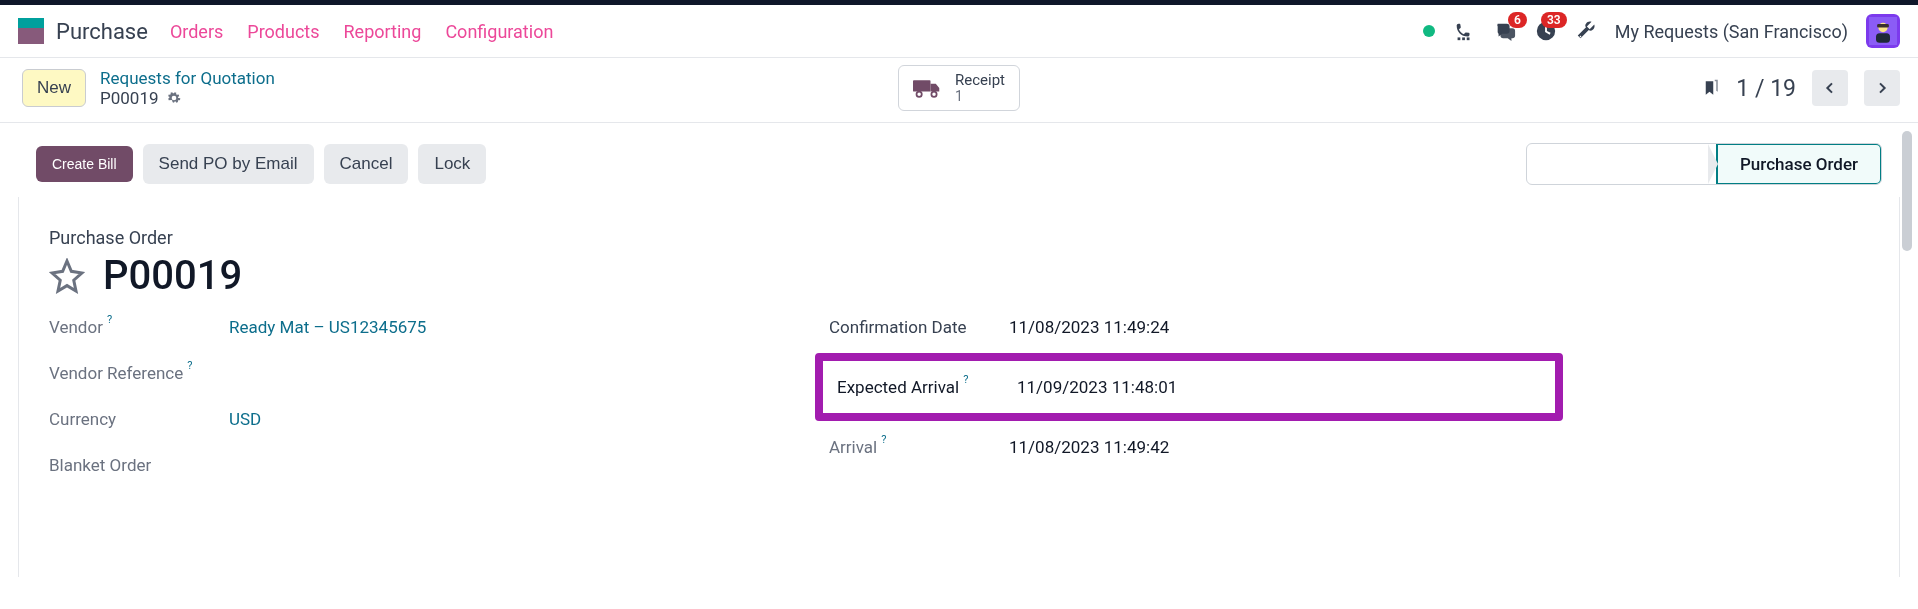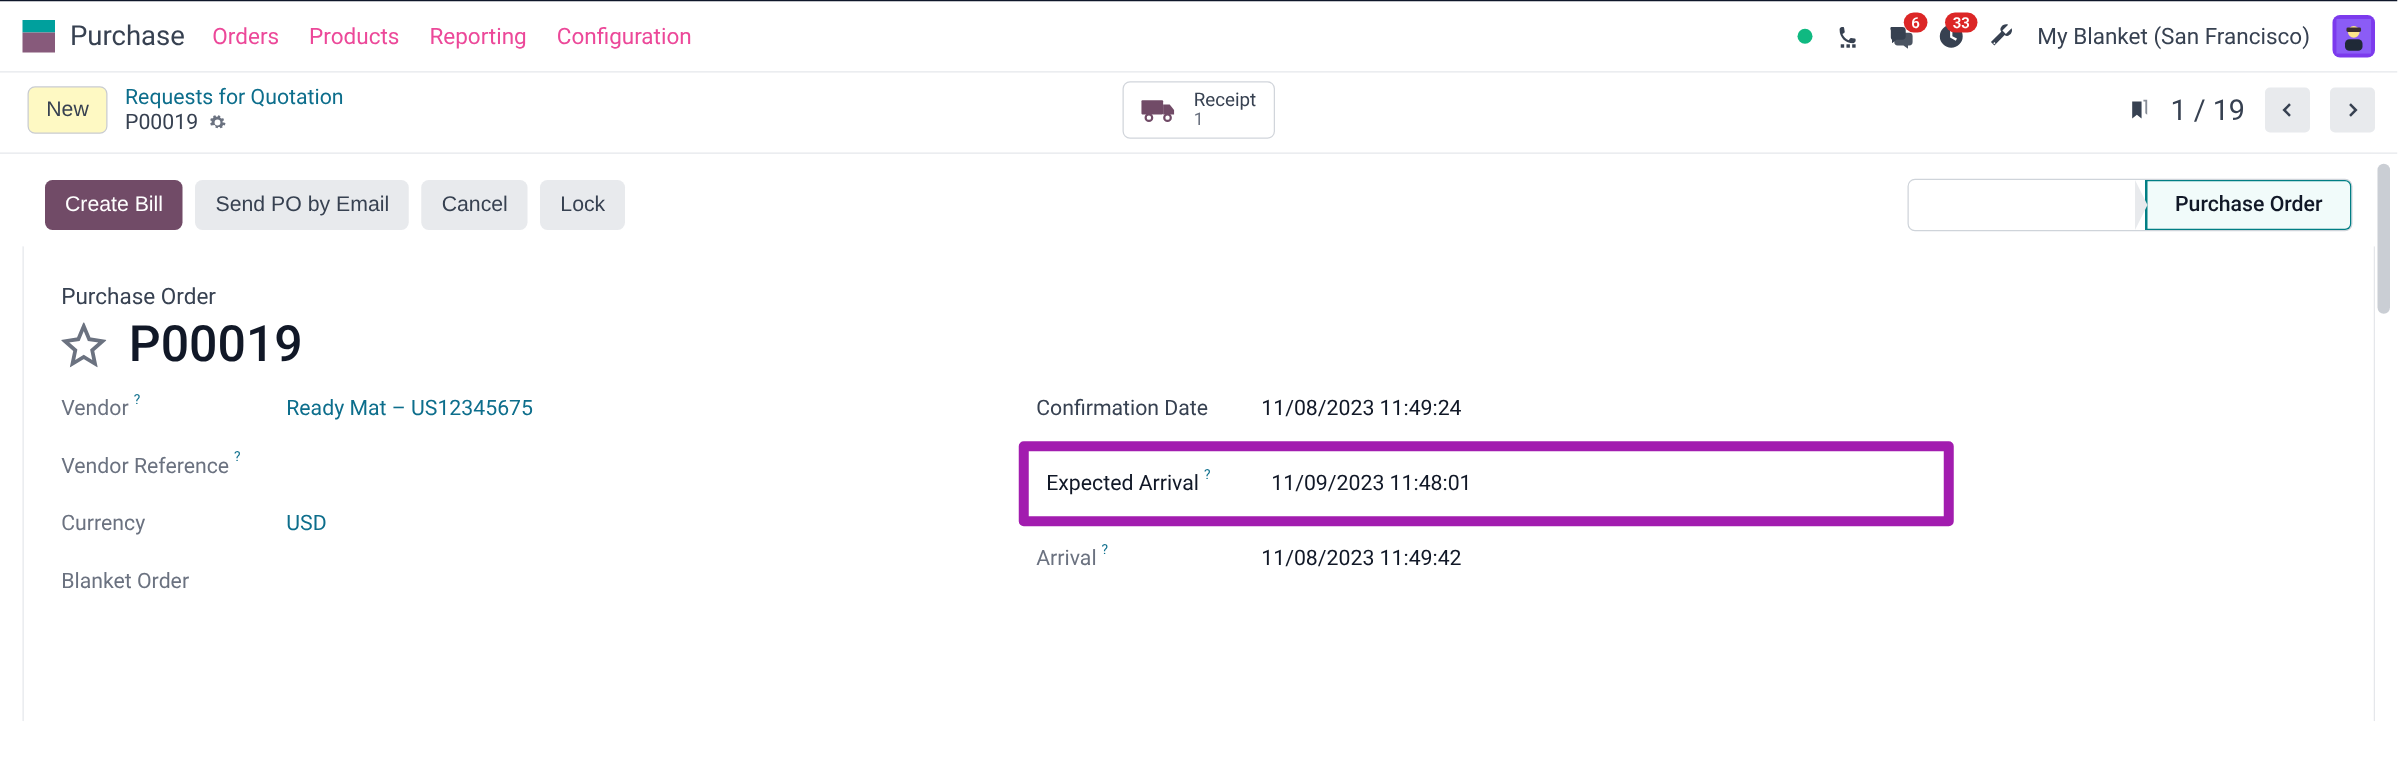--- a/index.html
+++ b/index.html
@@ -8,21 +8,21 @@
     font-size: 15px;
     color: #374151;
     background: #fff;
     width: 1918px;
   }
   .topbar {
     display: flex;
     align-items: center;
     padding: 0 18px;
     height: 58px;
-    border-top: 1px solid #0f172a;
+    border-top: 5px solid #0f172a;
     border-bottom: 1px solid #e5e7eb;
   }
   .brand-logo {
     width: 26px; height: 26px;
     margin-right: 12px;
     display: inline-block;
     position: relative;
   }
   .brand-logo::before {
     content:""; position:absolute; left:0; top:0; width:100%; height:40%;
@@ -96,21 +96,21 @@
 
   .actionbar {
     display:flex; align-items:center;
     padding: 12px 18px;
     gap:10px;
     position:relative;
     background:#fff;
   }
   .btn-primary {
     background:#714b67; color:#fff; border:0; border-radius:6px;
-    padding:10px 16px; font-size:17px; cursor:pointer;
+    padding:10px 16px; font-size:14px; cursor:pointer;
   }
   .btn-secondary {
     background:#e8eaed; color:#374151; border:0; border-radius:6px;
     padding:10px 16px; font-size:17px; cursor:pointer;
   }
   .statusbar {
     margin-left:auto; display:flex; align-items:stretch;
     border:1px solid #cfd4da; border-radius:6px; overflow:hidden;
     height:42px;
   }
@@ -193,21 +193,21 @@
       <svg width="22" height="22" viewBox="0 0 24 24" fill="currentColor">
           <path d="M12 2a10 10 0 100 20 10 10 0 000-20zm1 4v6l4 2-1 2-5-3V6h2z"></path>
         </svg>
       <span class="badge">33</span>
     </span>
     <span class="icon-wrap">
       <svg width="22" height="22" viewBox="0 0 24 24" fill="currentColor">
           <path d="M21 5l-5 5-3-3 5-5c-2-1-5 0-6 2-1 1-1 3 0 4L3 17l3 3 9-9c1 1 3 1 4 0 2-1 3-4 2-6zM5 18l1-1 1 1-1 1-1-1z"></path>
         </svg>
     </span>
-    <span class="company-name">My Blanket (San Francisco)</span>
+    <span class="company-name">My Requests (San Francisco)</span>
     <span class="avatar">
       <svg viewBox="0 0 24 24">
           <rect width="24" height="24" fill="#8b5cf6"></rect>
           <circle cx="12" cy="9" r="4" fill="#fde68a"></circle>
           <rect x="6" y="14" width="12" height="8" rx="3" fill="#1f2937"></rect>
           <rect x="7" y="6" width="10" height="3" rx="1" fill="#3b2f2f"></rect>
         </svg>
     </span>
   </div>
 </div>

